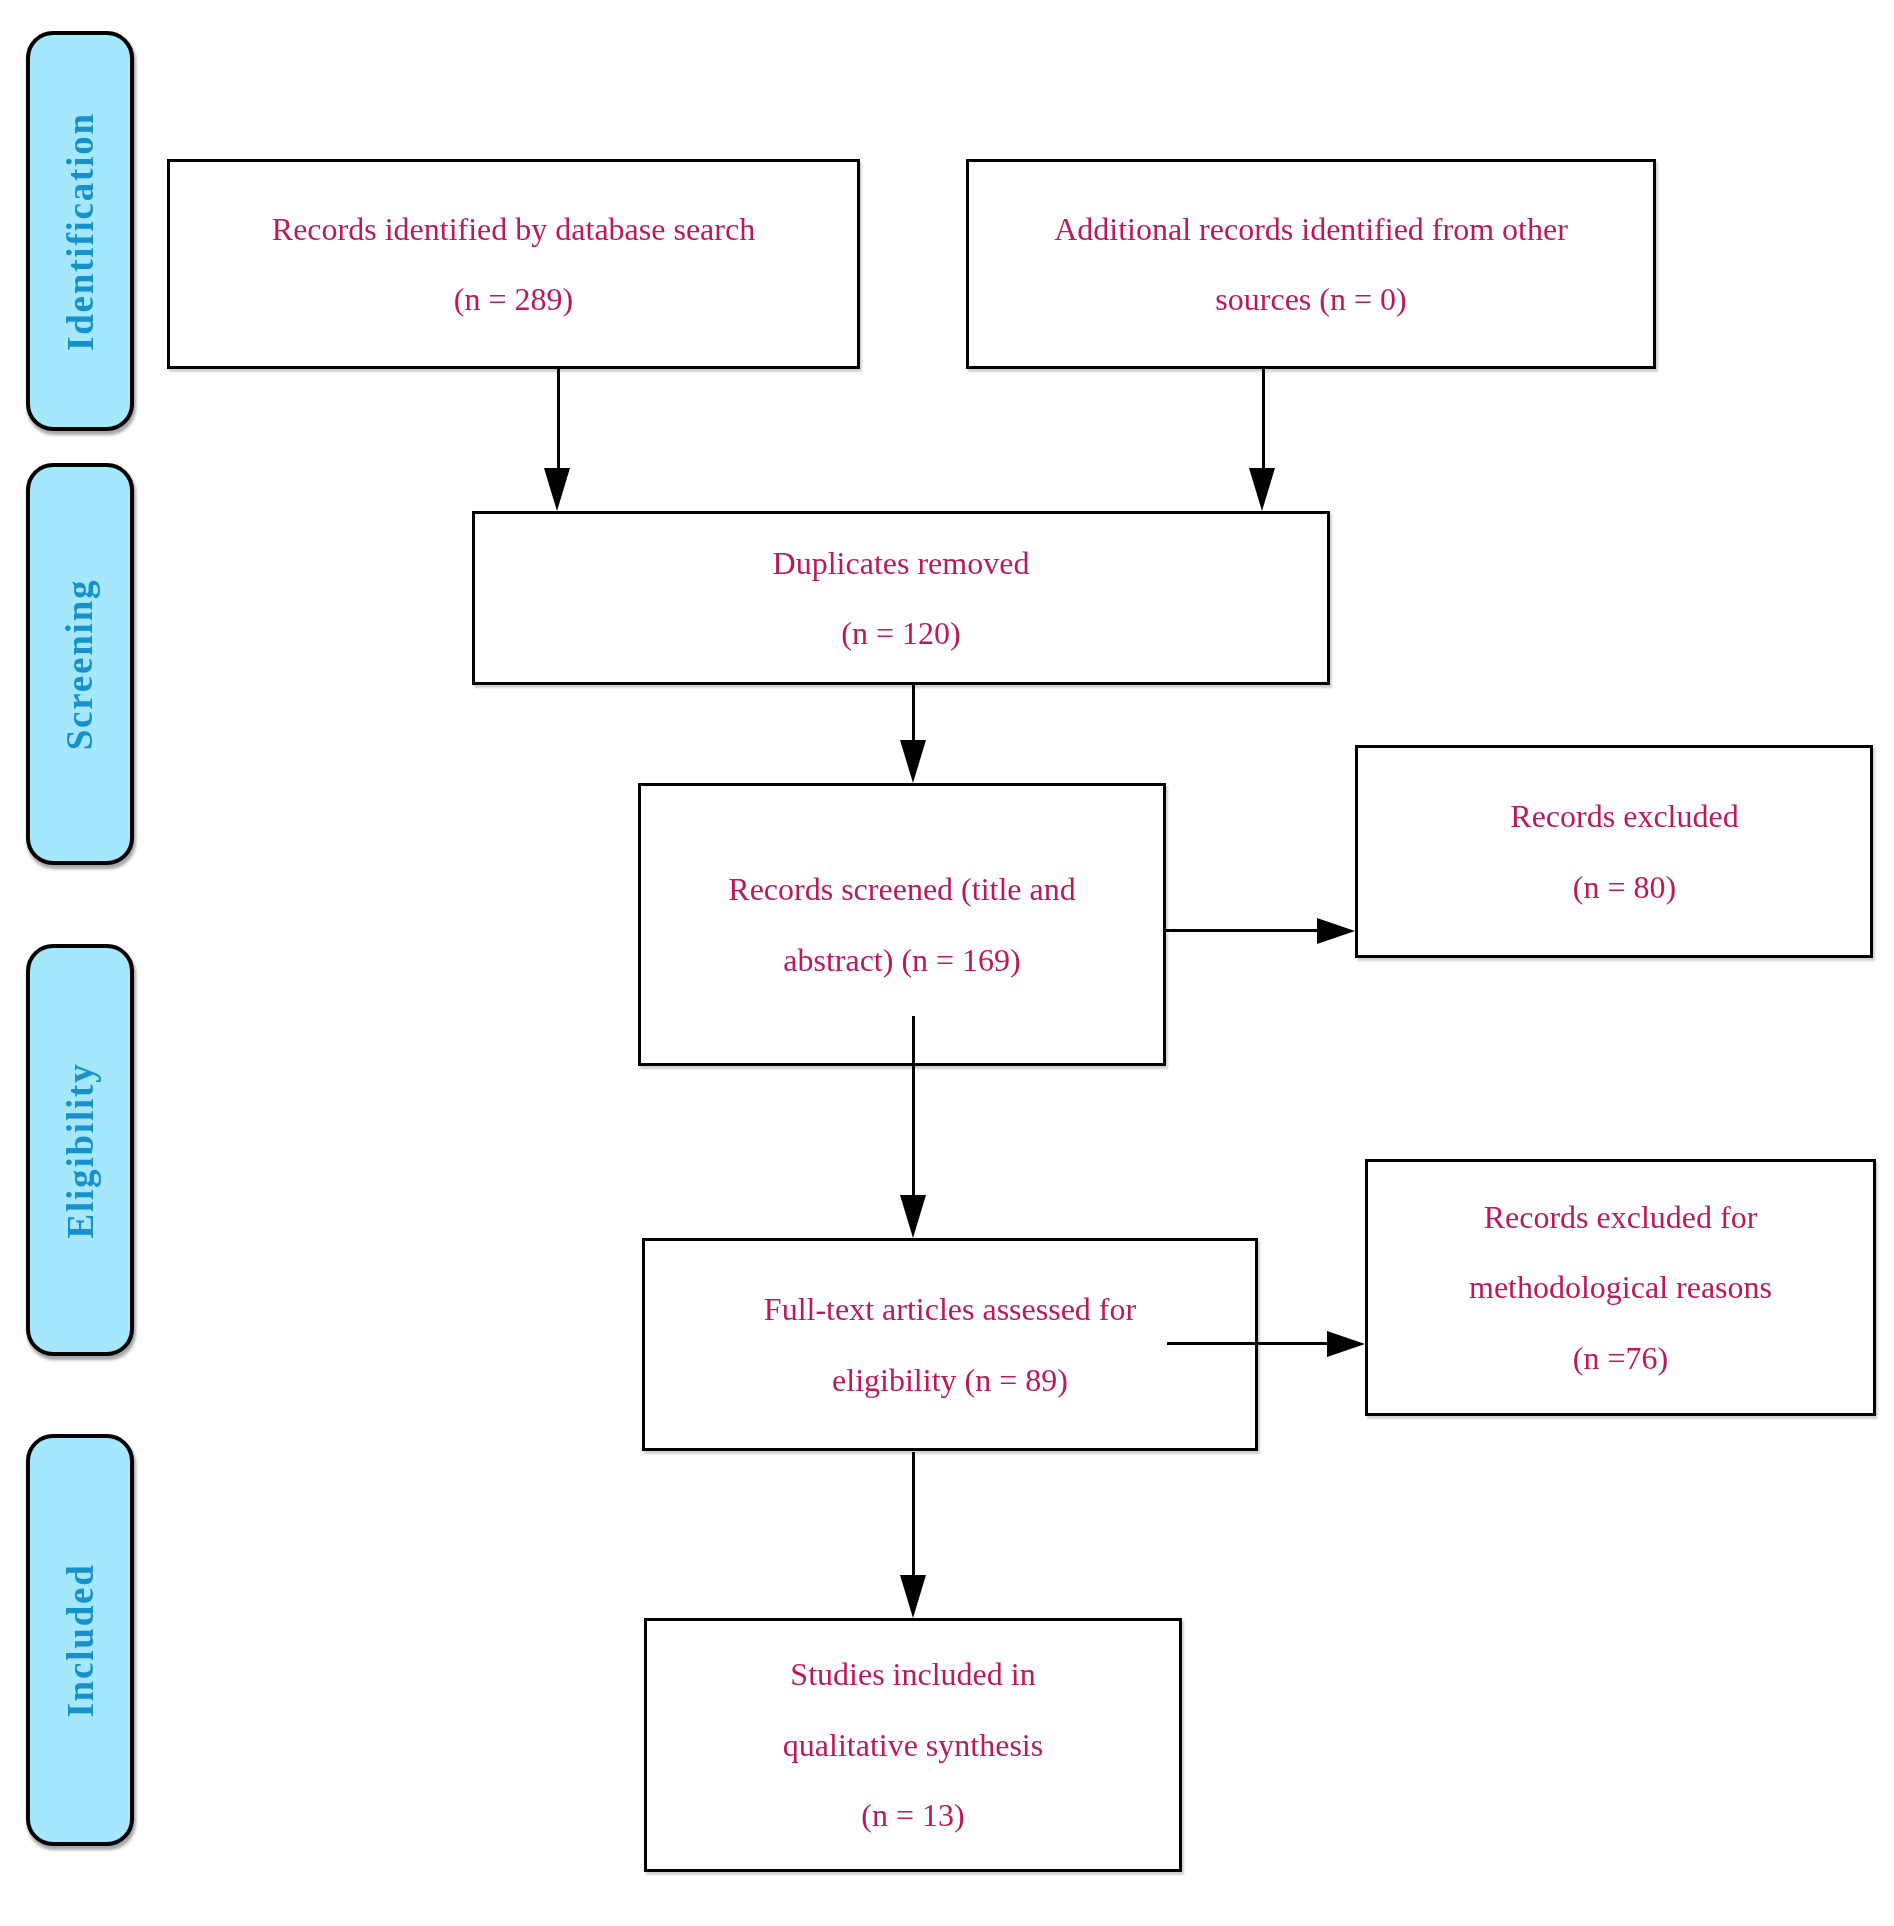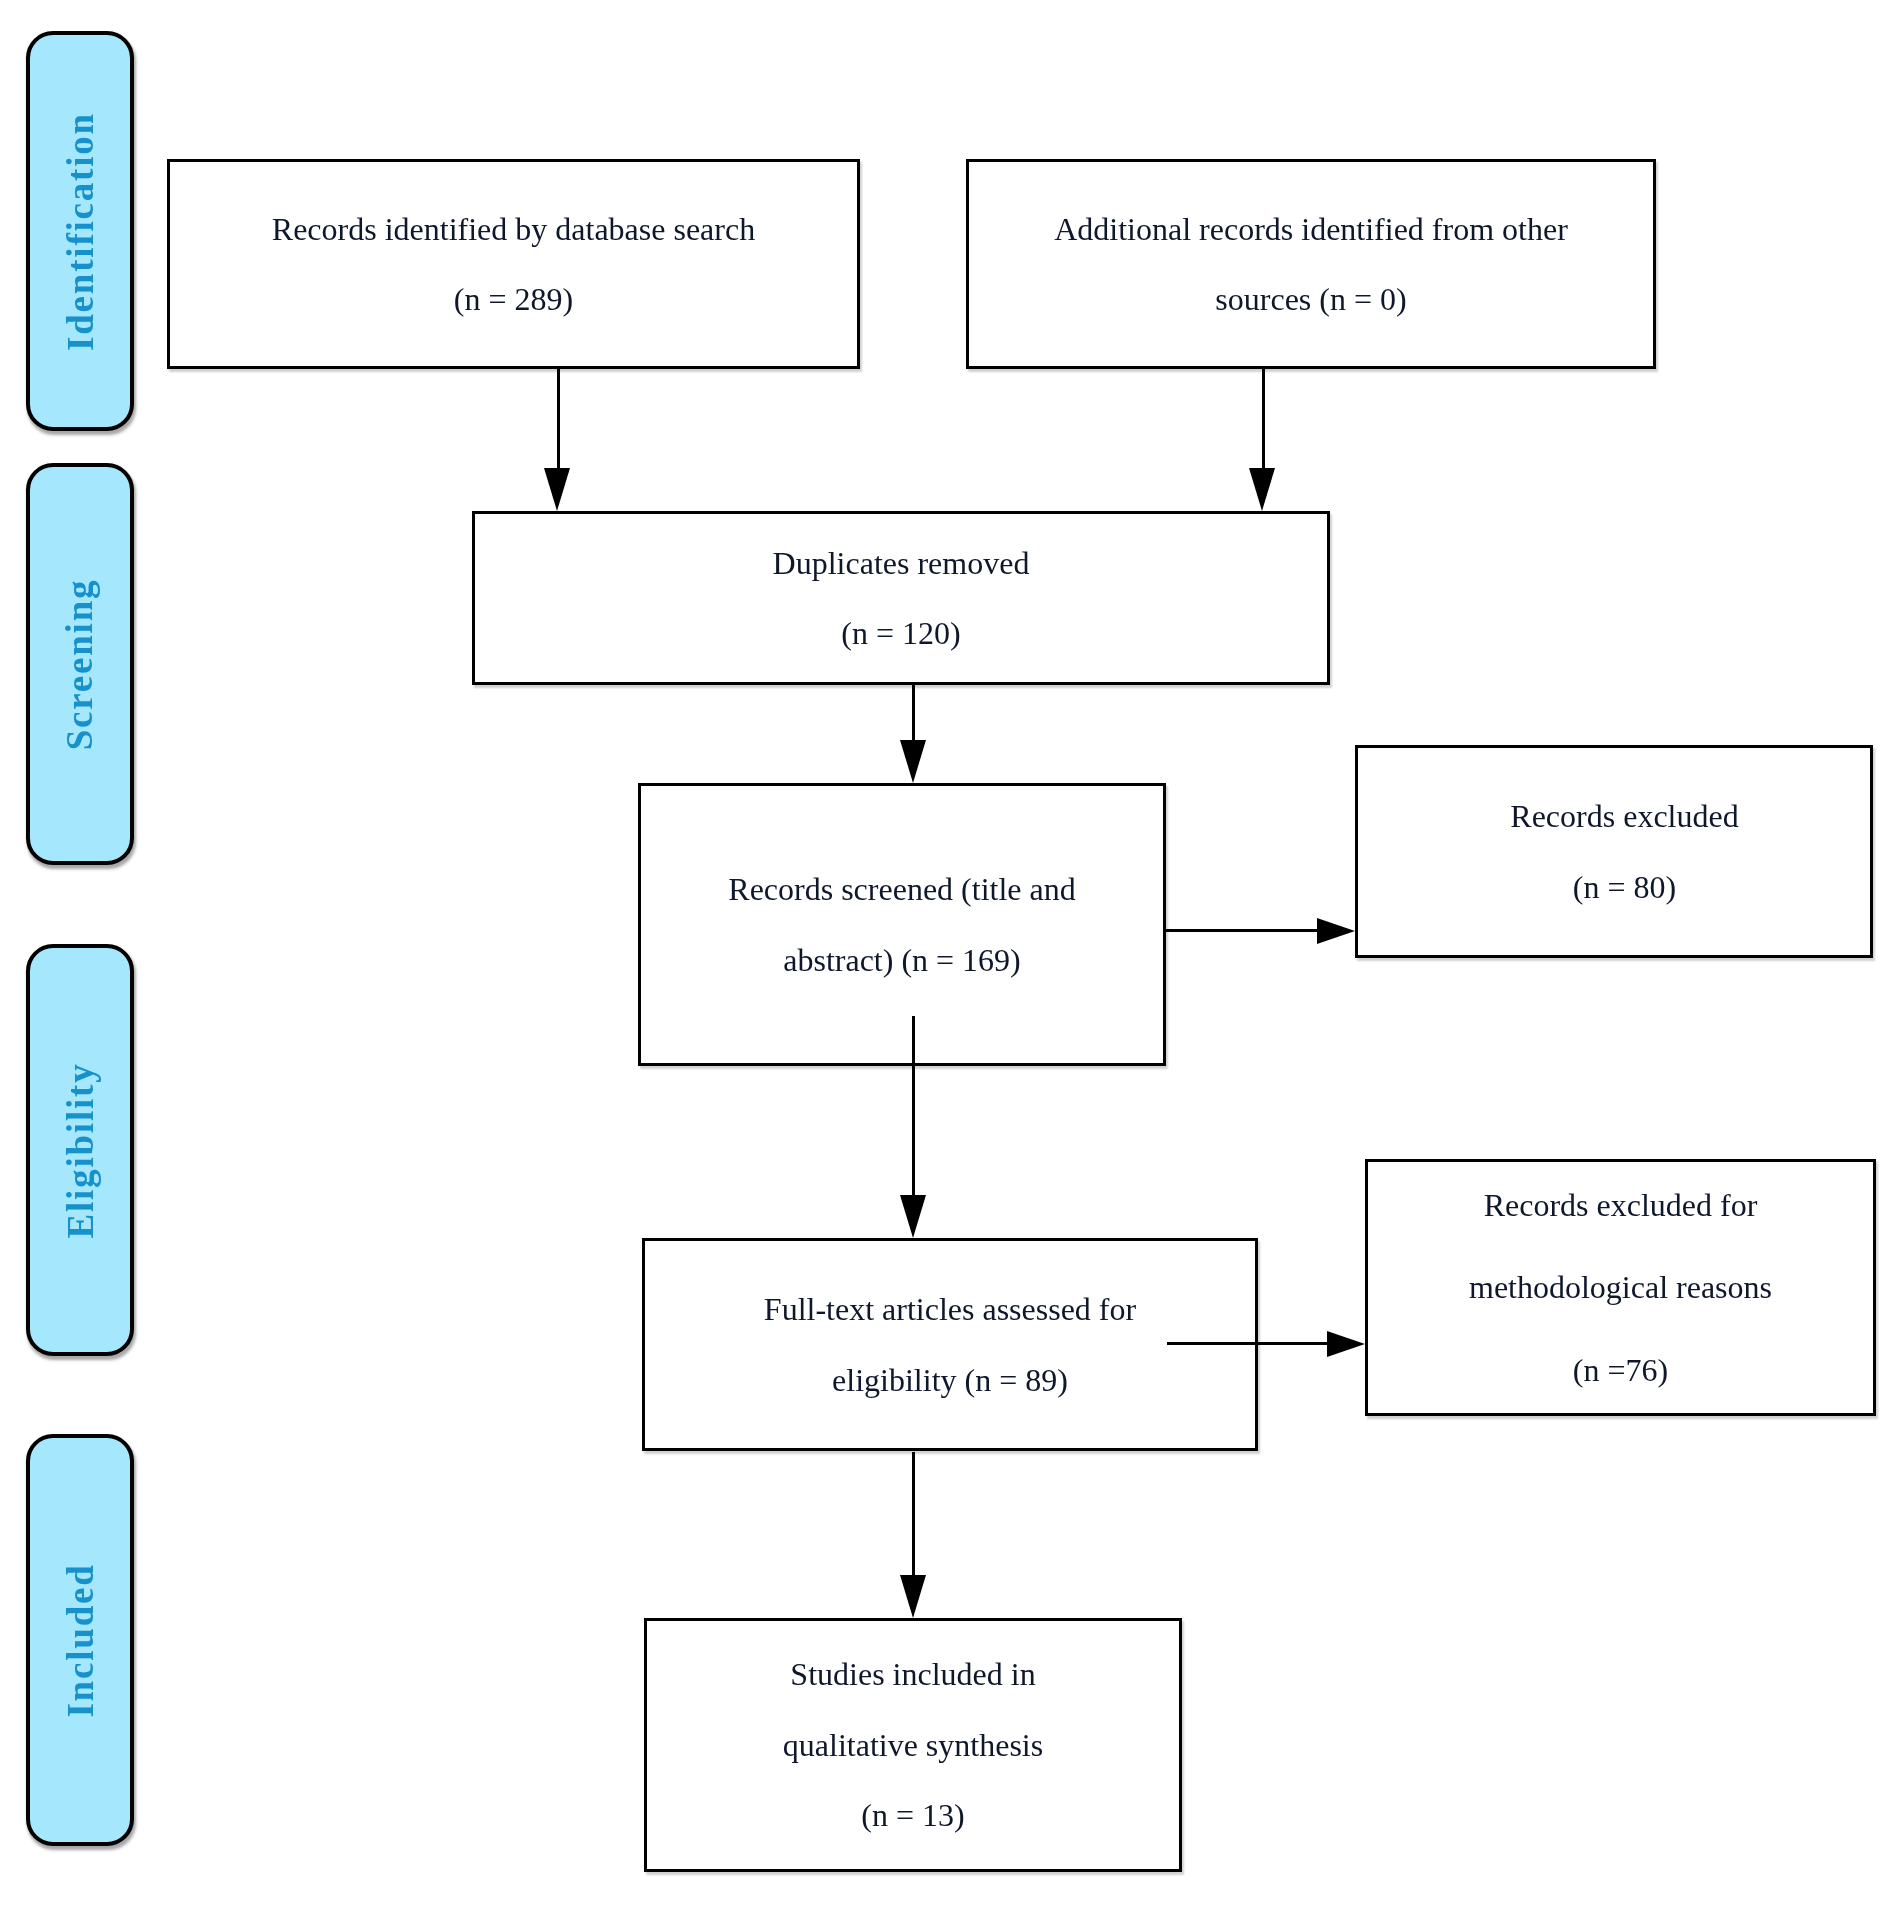--- a/index.html
+++ b/index.html
@@ -49,31 +49,31 @@
     position: absolute;
     box-sizing: border-box;
     background: #ffffff;
     border: 3.7px solid #000000;
     box-shadow: 1.8px 2.5px 1.8px rgba(0,0,0,0.18);
     display: flex;
     flex-direction: column;
     align-items: center;
     justify-content: center;
     text-align: center;
-    color: #0f172a;
+    color: #be185d;
     font-size: 32px;
     line-height: 2.2;
   }
   #node-records-identified { left: 167px;  top: 159px;  width: 693px; height: 210px; }
   #node-additional-records { left: 966px; top: 159px;  width: 690px; height: 210px; }
   #node-duplicates-removed { left: 472px;  top: 511px;  width: 858px; height: 174px; }
   #node-records-screened   { left: 638px; top: 783px; width: 528px;  height: 283px; }
   #node-records-excluded   { left: 1355px; top: 745px; width: 518px;  height: 213px; padding-left: 21px; }
   #node-fulltext-assessed  { left: 642px; top: 1238px; width: 616px;  height: 213px; }
-  #node-methodological     { left: 1365px; top: 1159px; width: 511px;  height: 257px; gap: 12px; }
+  #node-methodological     { left: 1365px; top: 1159px; width: 511px;  height: 257px; }
   #node-studies-included   { left: 644px; top: 1618px; width: 538px;  height: 254px; }
 
   
   .vline {
     position: absolute;
     width: 3.1px;
     background: #000000;
   }
   .hline {
     position: absolute;

